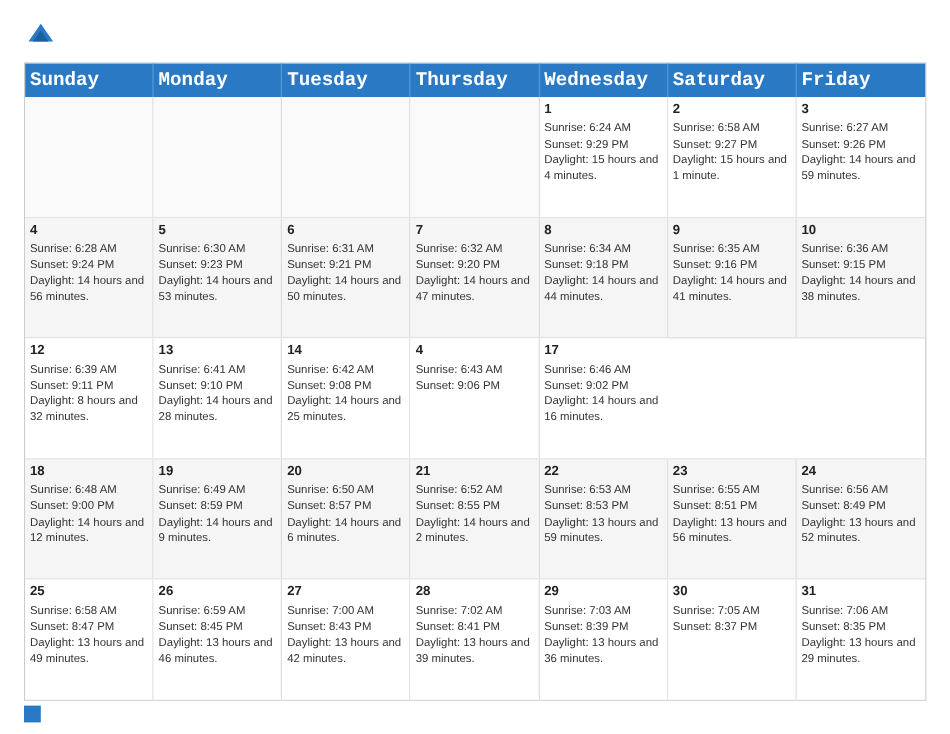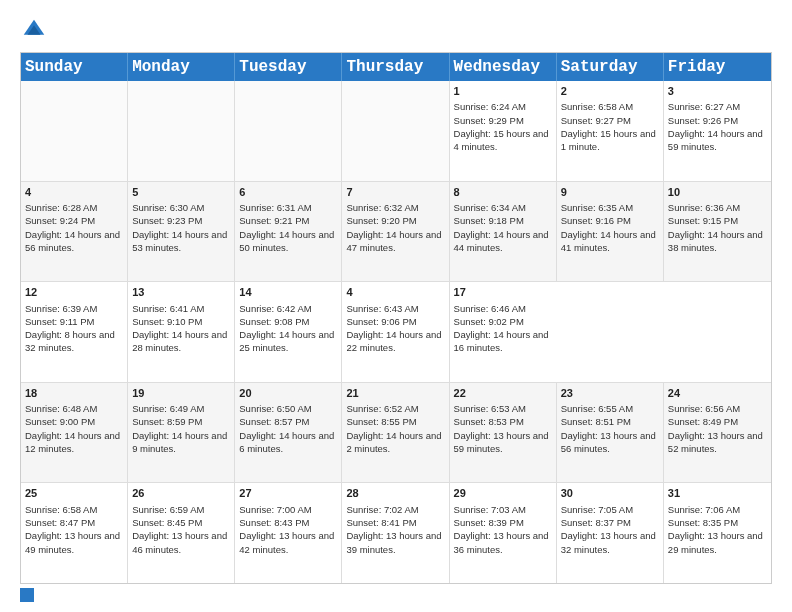--- a/index.html
+++ b/index.html
@@ -175,39 +175,39 @@
           <div class="cal-cell alt-bg"><span class="day-num">6</span><span>Sunrise: 6:31 AM</span><br><span>Sunset: 9:21 PM</span><br><span>Daylight: 14 hours and 50 minutes.</span></div>
           <div class="cal-cell alt-bg"><span class="day-num">7</span><span>Sunrise: 6:32 AM</span><br><span>Sunset: 9:20 PM</span><br><span>Daylight: 14 hours and 47 minutes.</span></div>
           <div class="cal-cell alt-bg"><span class="day-num">8</span><span>Sunrise: 6:34 AM</span><br><span>Sunset: 9:18 PM</span><br><span>Daylight: 14 hours and 44 minutes.</span></div>
           <div class="cal-cell alt-bg"><span class="day-num">9</span><span>Sunrise: 6:35 AM</span><br><span>Sunset: 9:16 PM</span><br><span>Daylight: 14 hours and 41 minutes.</span></div>
           <div class="cal-cell alt-bg"><span class="day-num">10</span><span>Sunrise: 6:36 AM</span><br><span>Sunset: 9:15 PM</span><br><span>Daylight: 14 hours and 38 minutes.</span></div>
         </div>
         <div class="cal-row">
           <div class="cal-cell"><span class="day-num">12</span><span>Sunrise: 6:39 AM</span><br><span>Sunset: 9:11 PM</span><br><span>Daylight: 8 hours and 32 minutes.</span></div>
           <div class="cal-cell"><span class="day-num">13</span><span>Sunrise: 6:41 AM</span><br><span>Sunset: 9:10 PM</span><br><span>Daylight: 14 hours and 28 minutes.</span></div>
           <div class="cal-cell"><span class="day-num">14</span><span>Sunrise: 6:42 AM</span><br><span>Sunset: 9:08 PM</span><br><span>Daylight: 14 hours and 25 minutes.</span></div>
-          <div class="cal-cell"><span class="day-num">4</span><span>Sunrise: 6:43 AM</span><br><span>Sunset: 9:06 PM</span><br><span>Daylight: 14 hours and 22 minutes.</span></div>
+          <div class="cal-cell"><span class="day-num">4</span><span>Sunrise: 6:43 AM</span><br><span>Sunset: 9:06 PM</span><br></div>
           <div class="cal-cell"><span class="day-num">17</span><span>Sunrise: 6:46 AM</span><br><span>Sunset: 9:02 PM</span><br><span>Daylight: 14 hours and 16 minutes.</span></div>
         </div>
         <div class="cal-row">
           <div class="cal-cell alt-bg"><span class="day-num">18</span><span>Sunrise: 6:48 AM</span><br><span>Sunset: 9:00 PM</span><br><span>Daylight: 14 hours and 12 minutes.</span></div>
           <div class="cal-cell alt-bg"><span class="day-num">19</span><span>Sunrise: 6:49 AM</span><br><span>Sunset: 8:59 PM</span><br><span>Daylight: 14 hours and 9 minutes.</span></div>
           <div class="cal-cell alt-bg"><span class="day-num">20</span><span>Sunrise: 6:50 AM</span><br><span>Sunset: 8:57 PM</span><br><span>Daylight: 14 hours and 6 minutes.</span></div>
           <div class="cal-cell alt-bg"><span class="day-num">21</span><span>Sunrise: 6:52 AM</span><br><span>Sunset: 8:55 PM</span><br><span>Daylight: 14 hours and 2 minutes.</span></div>
           <div class="cal-cell alt-bg"><span class="day-num">22</span><span>Sunrise: 6:53 AM</span><br><span>Sunset: 8:53 PM</span><br><span>Daylight: 13 hours and 59 minutes.</span></div>
           <div class="cal-cell alt-bg"><span class="day-num">23</span><span>Sunrise: 6:55 AM</span><br><span>Sunset: 8:51 PM</span><br><span>Daylight: 13 hours and 56 minutes.</span></div>
           <div class="cal-cell alt-bg"><span class="day-num">24</span><span>Sunrise: 6:56 AM</span><br><span>Sunset: 8:49 PM</span><br><span>Daylight: 13 hours and 52 minutes.</span></div>
         </div>
         <div class="cal-row">
           <div class="cal-cell"><span class="day-num">25</span><span>Sunrise: 6:58 AM</span><br><span>Sunset: 8:47 PM</span><br><span>Daylight: 13 hours and 49 minutes.</span></div>
           <div class="cal-cell"><span class="day-num">26</span><span>Sunrise: 6:59 AM</span><br><span>Sunset: 8:45 PM</span><br><span>Daylight: 13 hours and 46 minutes.</span></div>
           <div class="cal-cell"><span class="day-num">27</span><span>Sunrise: 7:00 AM</span><br><span>Sunset: 8:43 PM</span><br><span>Daylight: 13 hours and 42 minutes.</span></div>
           <div class="cal-cell"><span class="day-num">28</span><span>Sunrise: 7:02 AM</span><br><span>Sunset: 8:41 PM</span><br><span>Daylight: 13 hours and 39 minutes.</span></div>
           <div class="cal-cell"><span class="day-num">29</span><span>Sunrise: 7:03 AM</span><br><span>Sunset: 8:39 PM</span><br><span>Daylight: 13 hours and 36 minutes.</span></div>
-          <div class="cal-cell"><span class="day-num">30</span><span>Sunrise: 7:05 AM</span><br><span>Sunset: 8:37 PM</span><br><span>Daylight: 13 hours and 32 minutes.</span></div>
+          <div class="cal-cell"><span class="day-num">30</span><span>Sunrise: 7:05 AM</span><br><span>Sunset: 8:37 PM</span><br></div>
           <div class="cal-cell"><span class="day-num">31</span><span>Sunrise: 7:06 AM</span><br><span>Sunset: 8:35 PM</span><br><span>Daylight: 13 hours and 29 minutes.</span></div>
         </div>
       </div>
   </div>
 
   <div class="footer">
     <span class="legend-box"></span>
     <span class="legend-text"></span>
   </div>
 </div>

